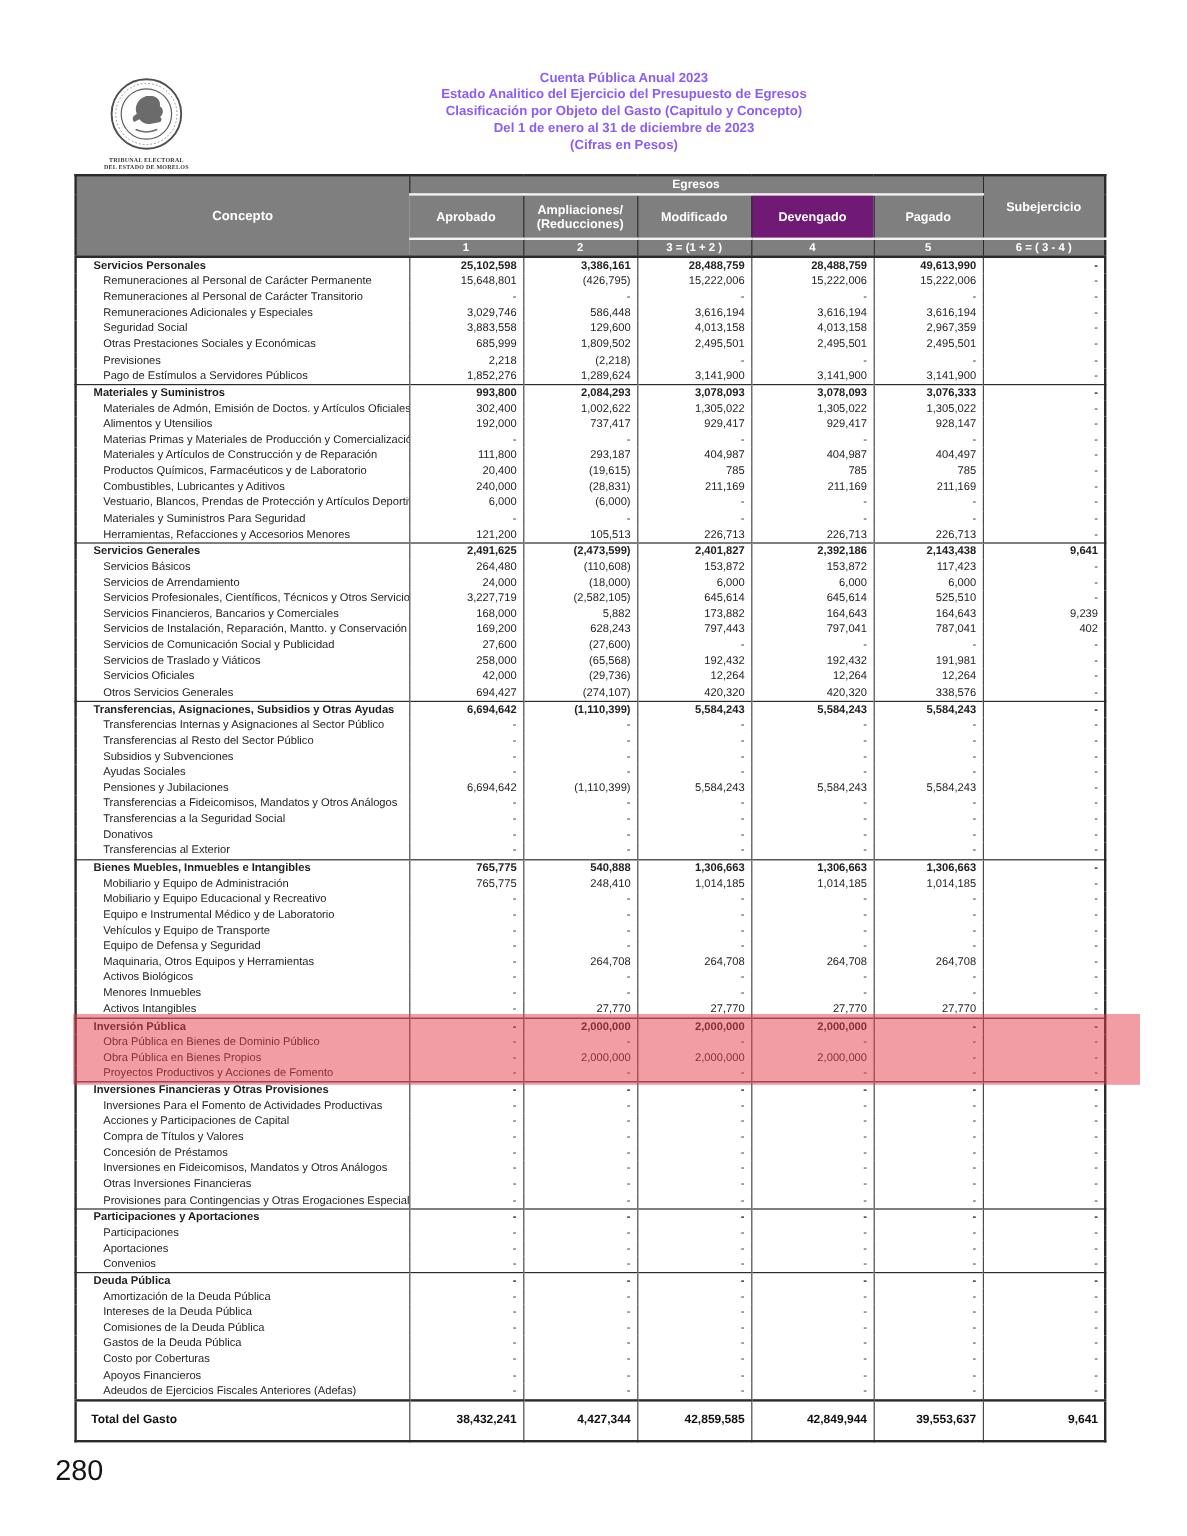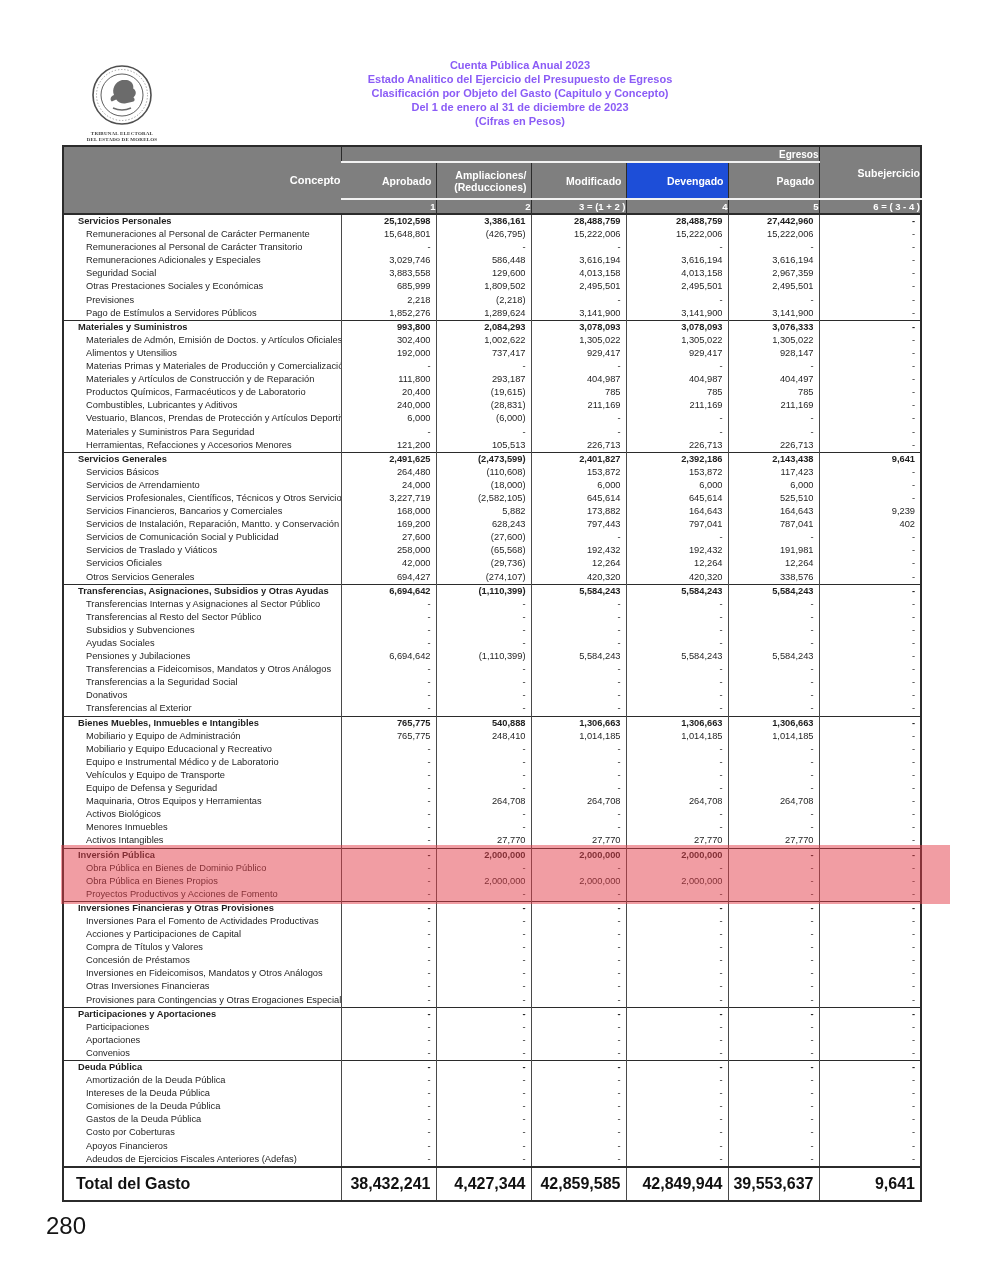--- a/index.html
+++ b/index.html
@@ -13,37 +13,37 @@
   
   .doc-header { position:absolute; left:150px; top:58px; width:740px; text-align:center; color:#8b5cf6; }
   .doc-header div { font-weight:bold; font-size:11px; line-height:14px; }
 
   
   .table-wrap { position:absolute; left:62px; top:145px; }
   table.budget-table { border-collapse:collapse; table-layout:fixed; width:858px; border:2px solid #2b2b2b; }
   col.c-concepto { width:278px; } col.c1 { width:95px; } col.c2 { width:95px; }
   col.c3 { width:95px; } col.c4 { width:102px; } col.c5 { width:91px; } col.c6 { width:102px; }
 
-  thead th { background:#7f7f7f; color:#ffffff; font-weight:bold; padding:0; vertical-align:middle;text-align:right; }
+  thead th { background:#7f7f7f; color:#ffffff; font-weight:bold; padding:0; vertical-align:middle; }
   thead th:not(:first-child) { border-left:1px solid #2b2b2b; }
   thead { border-bottom:2px solid #2b2b2b; }
   .th-concepto { font-size:11px; }
   .th-egresos { font-size:10px; height:14px; border-bottom:2px solid #f2f2f2; }
   .th-sub { font-size:10.5px; border-bottom:2px solid #f2f2f2; }
   .th-col { font-size:10.5px; height:35px; line-height:12px; border-bottom:2px solid #f2f2f2; padding:0 4px; }
   .th-num { font-size:9.5px; height:13px; }
 
   tbody td { height:13.1px; line-height:13.1px; font-size:9.3px; padding:0; color:#1f1f1f; white-space:nowrap; overflow:hidden; }
   tbody td:not(:first-child) { border-left:1px solid #4a4a4a; }
   td.concept { padding-left:22px; }
   td.num { text-align:right; padding-right:5px; }
   tr.section td { font-weight:bold; border-top:1.2px solid #2b2b2b; }
   tr.section td.concept { padding-left:14px; }
 
-  tfoot td { font-weight:bold; font-size:16px; height:30px; border-top:2px solid #2b2b2b; color:#111; }
+  tfoot td { font-weight:bold; font-size:10px; height:30px; border-top:2px solid #2b2b2b; color:#111; }
   tfoot td:not(:first-child) { border-left:1px solid #4a4a4a; }
   tfoot td.concept { padding-left:12px; }
   tfoot td.num { text-align:right; padding-right:5px; }
 
   
   .hl-overlay { position:absolute; z-index:6; pointer-events:none; }
 
   .page-number { position:absolute; left:46px; top:1212px; font-size:24px; color:#141414; }
 </style>
 </head>
@@ -87,40 +87,40 @@
       <thead>
         <tr>
           <th rowspan="3" class="th-concepto" style="background: rgb(127, 127, 127);">Concepto</th>
           <th colspan="5" class="th-egresos" style="background: rgb(127, 127, 127);">Egresos</th>
           <th rowspan="2" class="th-sub" style="background: rgb(127, 127, 127);">Subejercicio</th>
         </tr>
         <tr>
           <th class="th-col" style="background: rgb(127, 127, 127);">Aprobado</th>
           <th class="th-col" style="background: rgb(127, 127, 127);">Ampliaciones/ (Reducciones)</th>
           <th class="th-col" style="background: rgb(127, 127, 127);">Modificado</th>
-          <th class="th-col" style="background: #1d4ed8;">Devengado</th>
+          <th class="th-col" style="background: #701a75;">Devengado</th>
           <th class="th-col" style="background: rgb(127, 127, 127);">Pagado</th>
         </tr>
         <tr>
           <th class="th-num" style="background: rgb(127, 127, 127);">1</th>
           <th class="th-num" style="background: rgb(127, 127, 127);">2</th>
           <th class="th-num" style="background: rgb(127, 127, 127);">3 = (1 + 2 )</th>
           <th class="th-num" style="background: rgb(127, 127, 127);">4</th>
           <th class="th-num" style="background: rgb(127, 127, 127);">5</th>
           <th class="th-num" style="background: rgb(127, 127, 127);">6 = ( 3 - 4 )</th>
         </tr>
       </thead>
       <tbody id="tbody">
           <tr class="section">
             <td class="concept">Servicios Personales</td>
             <td class="num">25,102,598</td>
             <td class="num">3,386,161</td>
             <td class="num">28,488,759</td>
             <td class="num">28,488,759</td>
-            <td class="num">27,442,960</td>
+            <td class="num">49,613,990</td>
             <td class="num">-</td>
           </tr>
           <tr class="detail">
             <td class="concept">Remuneraciones al Personal de Carácter Permanente</td>
             <td class="num">15,648,801</td>
             <td class="num">(426,795)</td>
             <td class="num">15,222,006</td>
             <td class="num">15,222,006</td>
             <td class="num">15,222,006</td>
             <td class="num">-</td>

